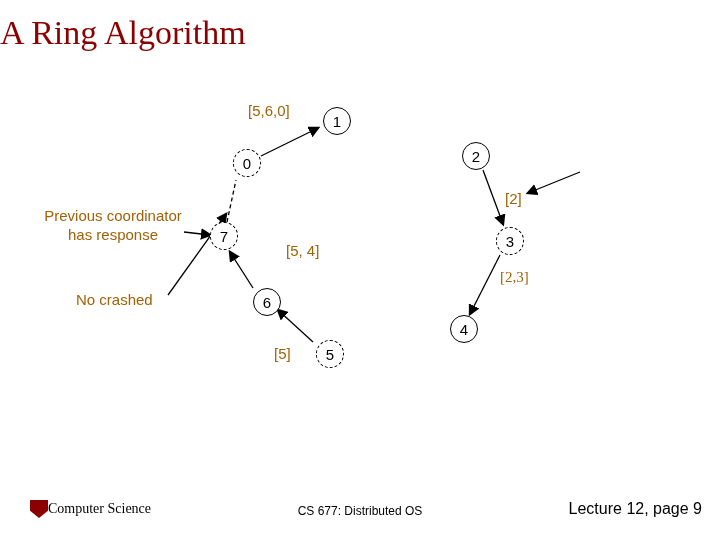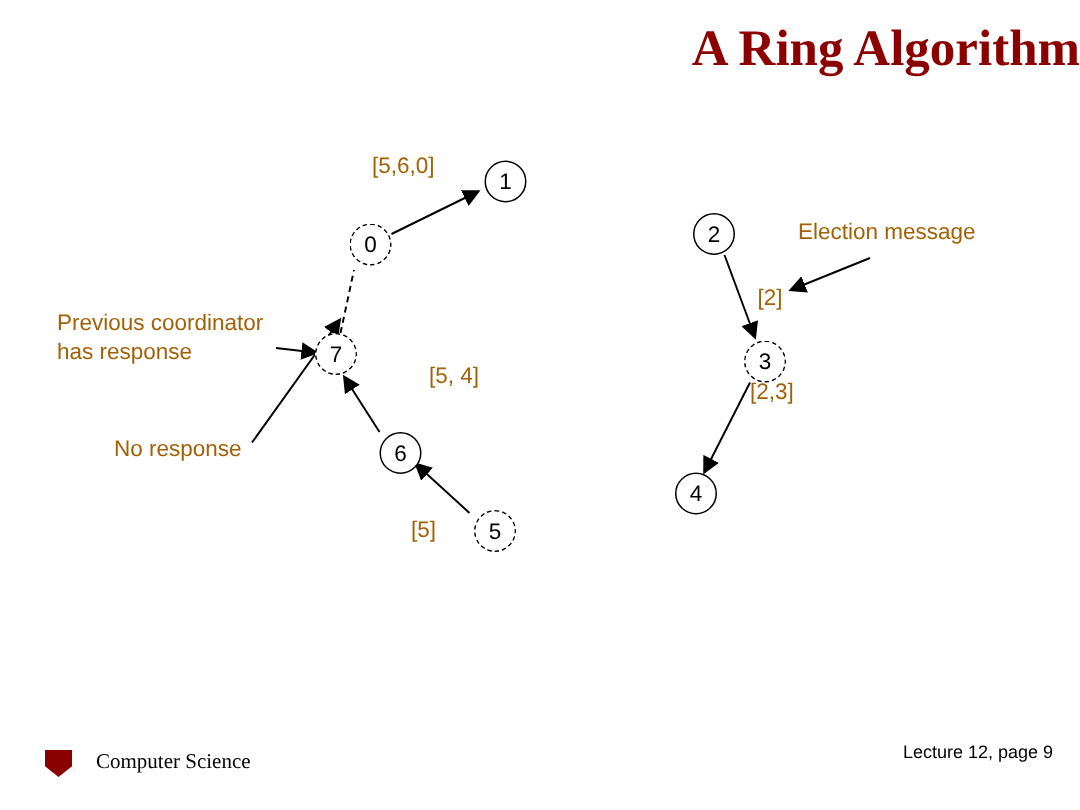--- a/index.html
+++ b/index.html
@@ -9,24 +9,24 @@
     background: #fff;
     font-family: Arial, Helvetica, sans-serif;
     position: relative;
     overflow: hidden;
   }
   .title {
     position: absolute;
     top: 14px;
     left: 0;
     width: 100%;
-    text-align: right;
+    text-align: left;
     font-size: 34px;
     color: #8b0000;
-    font-weight: bold;
+    font-weight: normal;
     font-family: "Times New Roman", Times, serif;
   }
   .diagram {
     position: absolute;
     left: 38px;
     top: 92px;
     width: 644px;
     height: 310px;
   }
   .node {
@@ -41,21 +41,21 @@
     font-size: 15px;
     background: #fff;
   }
   .node.solid { border-style: solid; }
   .label {
     position: absolute;
     font-size: 15px;
     color: #a16207;
     white-space: nowrap;
   }
-  .label.right { text-align: left; }
+  .label.right { text-align: center; }
   svg.arrows {
     position: absolute;
     left: 0;
     top: 0;
     width: 644px;
     height: 310px;
     pointer-events: none;
   }
   .footer {
     position: absolute;
@@ -66,21 +66,21 @@
   }
   .footer-left {
     position: absolute;
     left: 30px;
     bottom: 0;
     font-family: Georgia, "Times New Roman", serif;
     font-size: 14px;
     color: #000;
     display: flex;
     align-items: center;
-    gap: 16px;
+    gap: 0;
   }
   .logo {
     width: 18px;
     height: 18px;
     background: #8b0000;
     display: inline-block;
     position: relative;
     clip-path: polygon(0 0, 100% 0, 100% 60%, 50% 100%, 0 60%);
   }
   .footer-center {
@@ -88,22 +88,22 @@
     left: 0;
     width: 100%;
     text-align: center;
     bottom: 0;
     font-size: 12px;
     color: #000;
   }
   .footer-right {
     position: absolute;
     right: 18px;
-    bottom: 10px;
-    font-size: 12px;
+    bottom: 0;
+    font-size: 16px;
     color: #000;
     text-align: center;
   }
 </style>
 </head>
 <body>
 
 <h1 class="title">A Ring Algorithm</h1>
 
 <div class="diagram">
@@ -141,30 +141,30 @@
   <div class="node" style="left:278px; top:248px;">5</div>
 
   <div class="node solid" style="left:424px; top:50px;">2</div>
   <div class="node" style="left:458px; top:135px;">3</div>
   <div class="node solid" style="left:412px; top:223px;">4</div>
 
   <span class="label" style="left:210px; top:10px;">[5,6,0]</span>
   <span class="label" style="left:248px; top:150px;">[5, 4]</span>
   <span class="label" style="left:236px; top:253px;">[5]</span>
   <span class="label" style="left:467px; top:98px;">[2]</span>
-  <span class="label" style="left:462px; top:161px;">[2,3]</span>
+  <span class="label" style="left:462px; top:177px;font-family:Liberation Serif, serif;">[2,3]</span>
 
   <div class="label right" style="left:0px; top:115px; width:150px; line-height:1.25;">
     <span>Previous coordinator</span><br>
     <span>has response</span>
   </div>
-  <span class="label" style="left:38px; top:199px;">No response</span>
-  <span class="label" style="left:494px; top:54px;">Election message</span>
+  <span class="label" style="left:38px; top:199px;">No crashed</span>
 
 </div>
 
 <div class="footer">
   <div class="footer-left">
     <span class="logo"></span>
     <span>Computer Science</span>
   </div>
+  <div class="footer-center">CS 677: Distributed OS</div>
   <div class="footer-right">Lecture 12, page 9</div>
 </div>
 
 </body></html>

